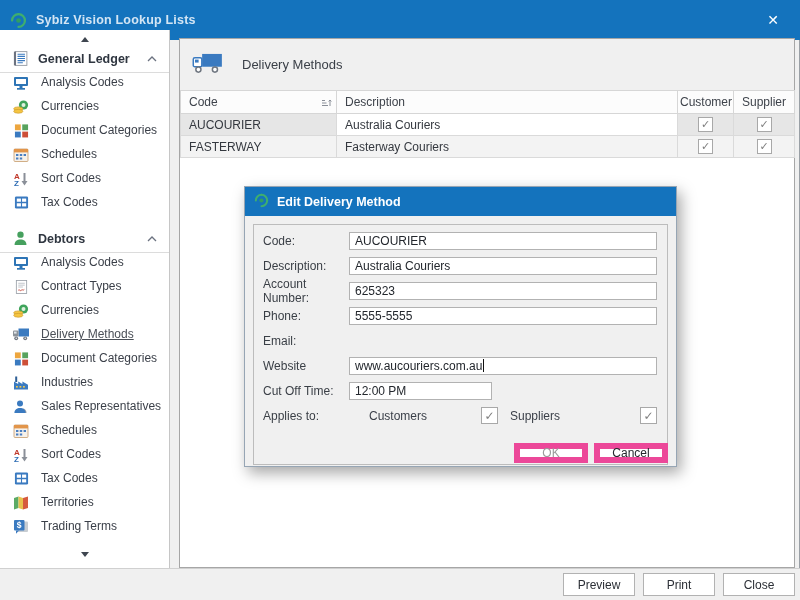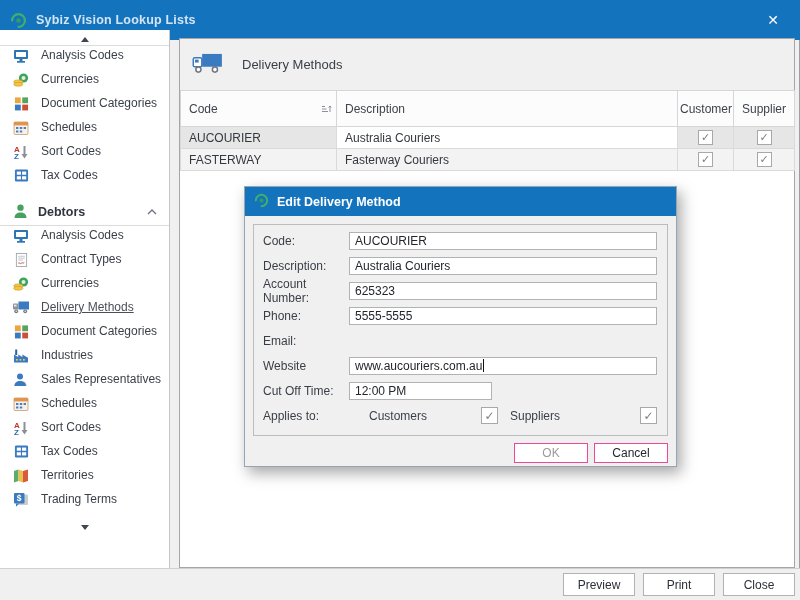--- a/index.html
+++ b/index.html
@@ -29,21 +29,21 @@
   .sb-item{display:flex;align-items:flex-start;height:24px;padding-left:12px;}
   .sb-item .ico{width:18px;display:flex;justify-content:center;margin-right:11px;flex:none;}
   .sb-item .lbl{color:#3a3f48;}
   .sb-item.selected .lbl{text-decoration:underline;color:#4a4f57;}
   
   .main-panel{position:absolute;left:179px;top:38px;width:616px;height:530px;background:#fff;
     border:1px solid #a6a6a6;box-sizing:border-box;}
   .panel-header{height:51px;background:#f0f0f0;display:flex;align-items:center;padding-left:12px;}
   .panel-header .title{margin-left:18px;font-size:13px;color:#3b4048;}
   table.grid{border-collapse:collapse;table-layout:fixed;width:614px;}
-  .grid th{background:#fcfcfc;font-weight:normal;text-align:left;height:36px;
+  .grid th{background:#fcfcfc;font-weight:normal;text-align:left;height:23px;
     border:1px solid #d6d6d6;color:#3e434b;padding:0 0 0 8px;box-sizing:border-box;}
   .grid th.center,.grid td.center{text-align:center;padding:0 2px;}
   .grid td{height:22px;border:1px solid #dadada;padding:0 0 0 8px;color:#34383f;box-sizing:border-box;}
   .grid tr.r1 td{background:#e6e6e6;}
   .grid tr.r1 td.focuscell{background:#ffffff;}
   .grid tr.r2 td{background:#f3f3f3;}
   .thflex{display:flex;align-items:center;}
   .thflex .sorticon{margin-left:auto;margin-right:4px;display:flex;}
   .cbx{width:15px;height:15px;border:1px solid #a8a8a8;background:#fff;display:inline-flex;
     align-items:center;justify-content:center;color:#7e7e7e;font-size:11px;line-height:1;box-sizing:border-box;}
@@ -51,33 +51,33 @@
   .bottombar{position:absolute;left:0;top:568px;width:800px;height:32px;background:#f0f0f0;
     border-top:1px solid #d0d0d0;display:flex;align-items:center;justify-content:flex-end;
     gap:8px;padding-right:5px;box-sizing:border-box;}
   .btn{width:72px;height:23px;background:#fff;border:1px solid #b2b2b2;display:flex;
     align-items:center;justify-content:center;color:#2b2f36;box-sizing:border-box;cursor:default;}
   
   .dialog{position:absolute;left:244px;top:186px;width:433px;height:281px;background:#f0f0f0;
     border:1px solid #96a5b4;box-shadow:4px 6px 14px rgba(0,0,0,.35);box-sizing:border-box;z-index:10;}
   .dialog-title{height:29px;background:#1473bd;display:flex;align-items:center;padding:0 9px;}
   .dialog-title .t{color:#fff;font-weight:bold;margin-left:8px;font-size:12.5px;}
-  .fieldset{position:absolute;left:8px;top:37px;right:8px;height:212px;border:1px solid #bcbcbc;
+  .fieldset{position:absolute;left:8px;top:37px;right:8px;height:241px;border:1px solid #bcbcbc;
     box-sizing:border-box;padding-top:3px;}
   .frow{display:flex;align-items:center;height:25px;padding:0 10px 0 9px;}
   .flabel{width:86px;flex:none;color:#3a3f46;}
   .finput{flex:1;height:18px;border:1px solid #b2b2b2;background:#fff;display:flex;
     align-items:center;padding:0 5px;box-sizing:border-box;color:#23272d;overflow:hidden;white-space:nowrap;}
   .finput.short{flex:none;width:143px;}
   .finput.link{color:#1e6bbf;text-decoration:underline;}
   .caret{width:1px;height:13px;background:#111;margin-left:1px;flex:none;text-decoration:none;}
   .applies-customers{width:112px;margin-left:20px;}
   .applies-suppliers{margin-left:12px;flex:1;}
   .dlg-buttons{position:absolute;left:0;right:8px;top:256px;display:flex;justify-content:flex-end;gap:6px;}
-  .dlg-btn{width:74px;height:20px;background:#fff;border:1px solid #ec4899;display:flex;
+  .dlg-btn{width:74px;height:20px;background:#fff;border:6px solid #ec4899;display:flex;
     align-items:center;justify-content:center;box-sizing:border-box;cursor:default;}
   .dlg-btn.ok{color:#9b9b9b;}
   .dlg-btn.cancel{color:#23272d;}
   .ico svg{display:block;}
 </style>
 </head>
 <body>
 
 <div class="titlebar">
   <span class="logo">
@@ -92,20 +92,35 @@
   </span>
   <span class="t">Sybiz Vision Lookup Lists</span>
   <span class="close">✕</span>
 </div>
 
 <div class="sidebar">
   <div class="scrollhint">
       <span class="tri-up"></span>
     </div>
 
+  <div class="sb-group">
+    <span class="ico">
+      <svg width="17" height="17" viewBox="0 0 16 16">
+          <rect x="3.2" y="1.5" width="10.8" height="13" fill="#fff" stroke="#9aa0a8" stroke-width="0.9"></rect>
+          <path d="M5.2 4h7M5.2 6h7M5.2 8h7M5.2 10h7M5.2 12h5" stroke="#3a7ac0" stroke-width="1"></path>
+          <rect x="1.8" y="1.5" width="2" height="13" fill="#6b7280"></rect>
+        </svg>
+    </span>
+    <span>General Ledger</span>
+    <span class="chev">
+      <svg width="10" height="6" viewBox="0 0 10 6">
+          <path d="M1 5l4-4 4 4" stroke="#6b7280" stroke-width="1.3" fill="none"></path>
+        </svg>
+    </span>
+  </div>
   <div class="sb-sep"></div>
 
   <div class="sb-item">
     <span class="ico">
         <svg width="16" height="16" viewBox="0 0 16 16">
           <rect x="1" y="2" width="14" height="9" rx="1" fill="#2e75b6"></rect>
           <rect x="3" y="4" width="10" height="5" fill="#fff"></rect>
           <rect x="6.5" y="11" width="3" height="2" fill="#2e75b6"></rect>
           <rect x="4" y="13" width="8" height="1.7" fill="#2e75b6"></rect>
         </svg>

